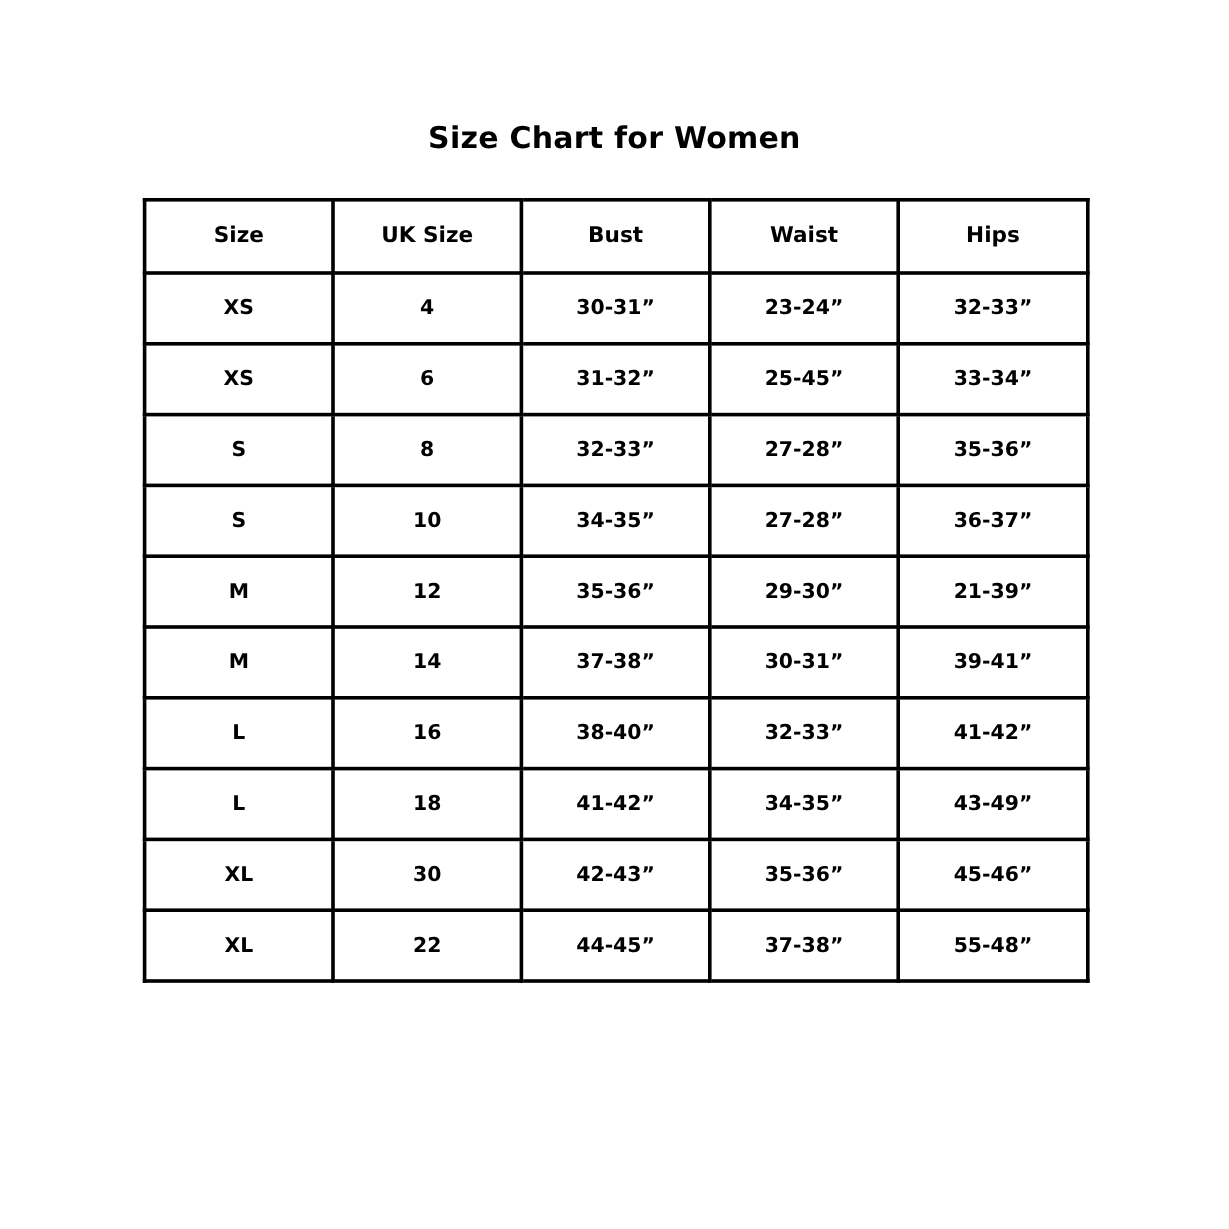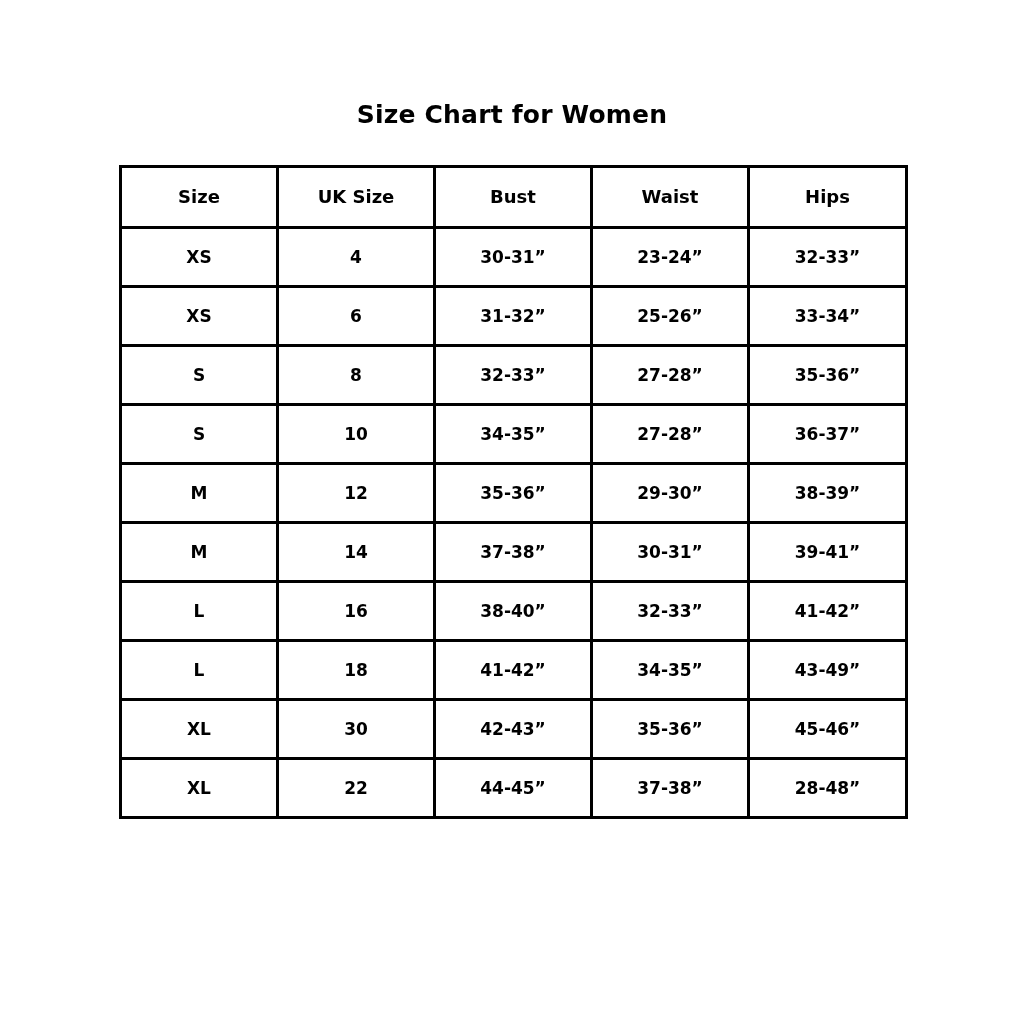--- a/index.html
+++ b/index.html
@@ -94,21 +94,21 @@
           <td>XS</td>
           <td>4</td>
           <td>30-31”</td>
           <td>23-24”</td>
           <td>32-33”</td>
         </tr>
         <tr>
           <td>XS</td>
           <td>6</td>
           <td>31-32”</td>
-          <td>25-26”</td>
+          <td>25-45”</td>
           <td>33-34”</td>
         </tr>
         <tr>
           <td>S</td>
           <td>8</td>
           <td>32-33”</td>
           <td>27-28”</td>
           <td>35-36”</td>
         </tr>
         <tr>
@@ -116,21 +116,21 @@
           <td>10</td>
           <td>34-35”</td>
           <td>27-28”</td>
           <td>36-37”</td>
         </tr>
         <tr>
           <td>M</td>
           <td>12</td>
           <td>35-36”</td>
           <td>29-30”</td>
-          <td>38-39”</td>
+          <td>21-39”</td>
         </tr>
         <tr>
           <td>M</td>
           <td>14</td>
           <td>37-38”</td>
           <td>30-31”</td>
           <td>39-41”</td>
         </tr>
         <tr>
           <td>L</td>
@@ -151,19 +151,19 @@
           <td>30</td>
           <td>42-43”</td>
           <td>35-36”</td>
           <td>45-46”</td>
         </tr>
         <tr>
           <td>XL</td>
           <td>22</td>
           <td>44-45”</td>
           <td>37-38”</td>
-          <td>28-48”</td>
+          <td>55-48”</td>
         </tr>
       </tbody>
     </table>
   </div>
 
 </div>
 
 </body></html>

